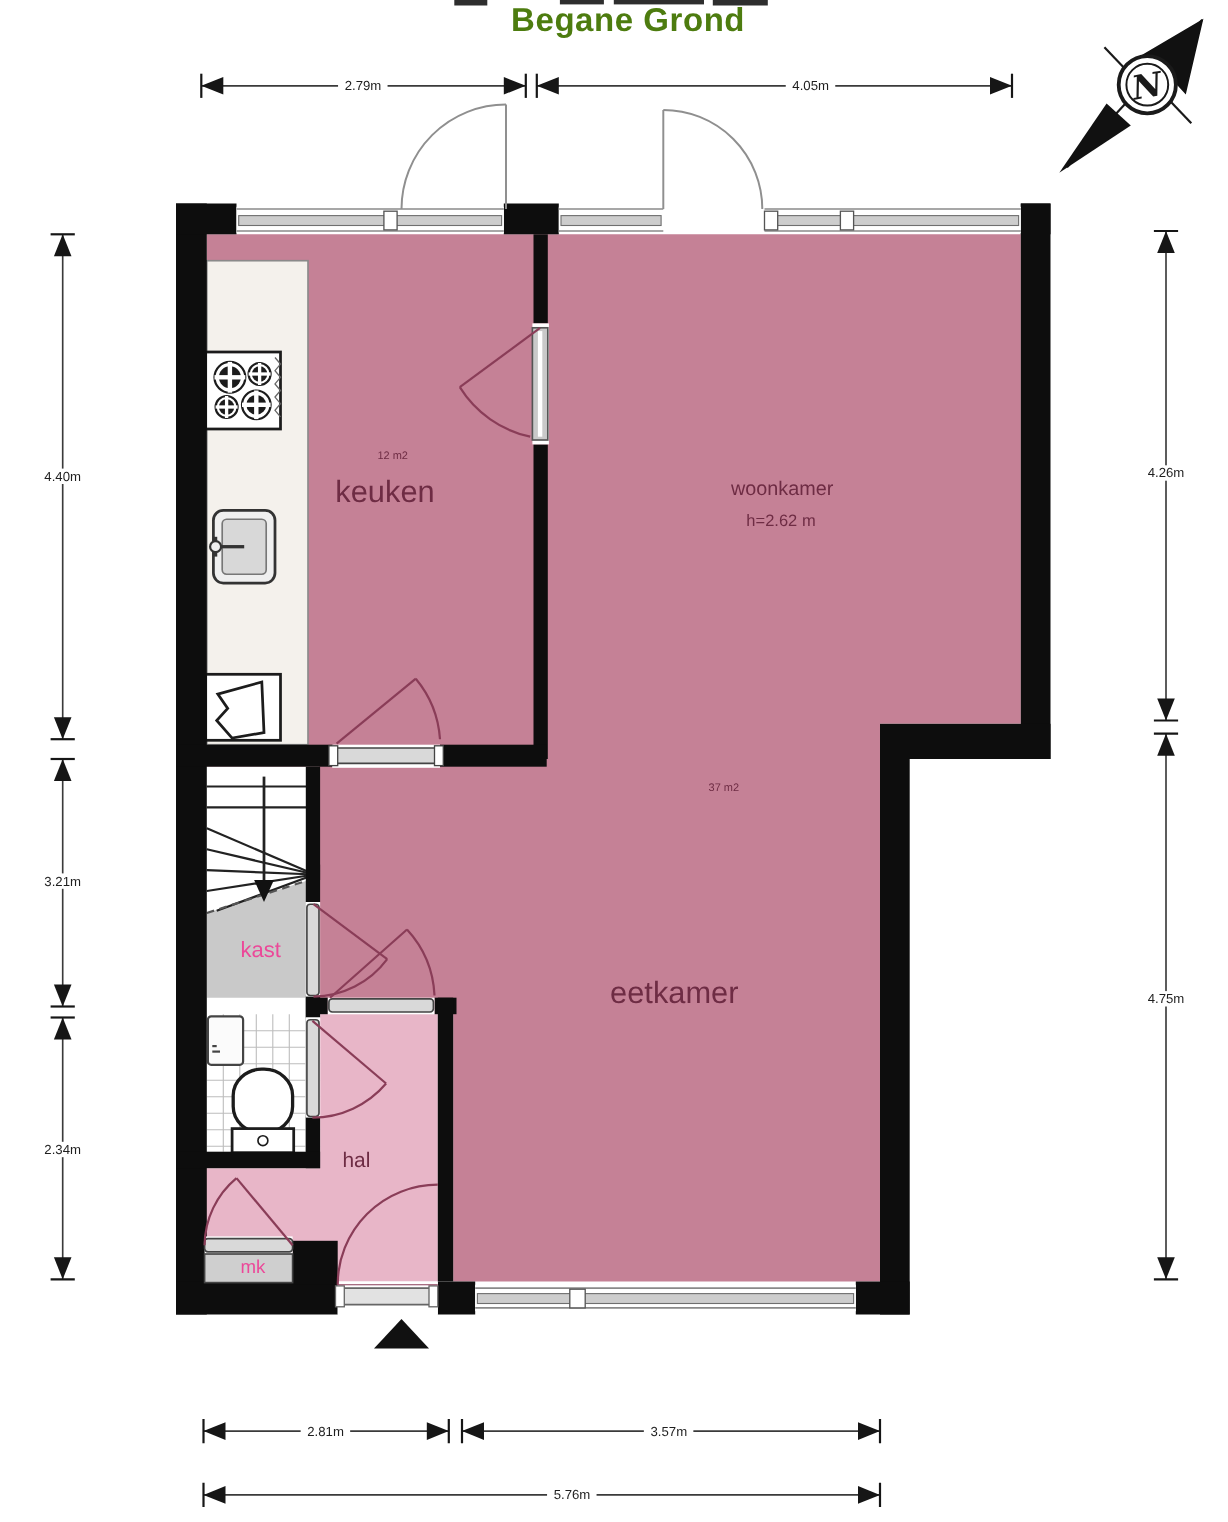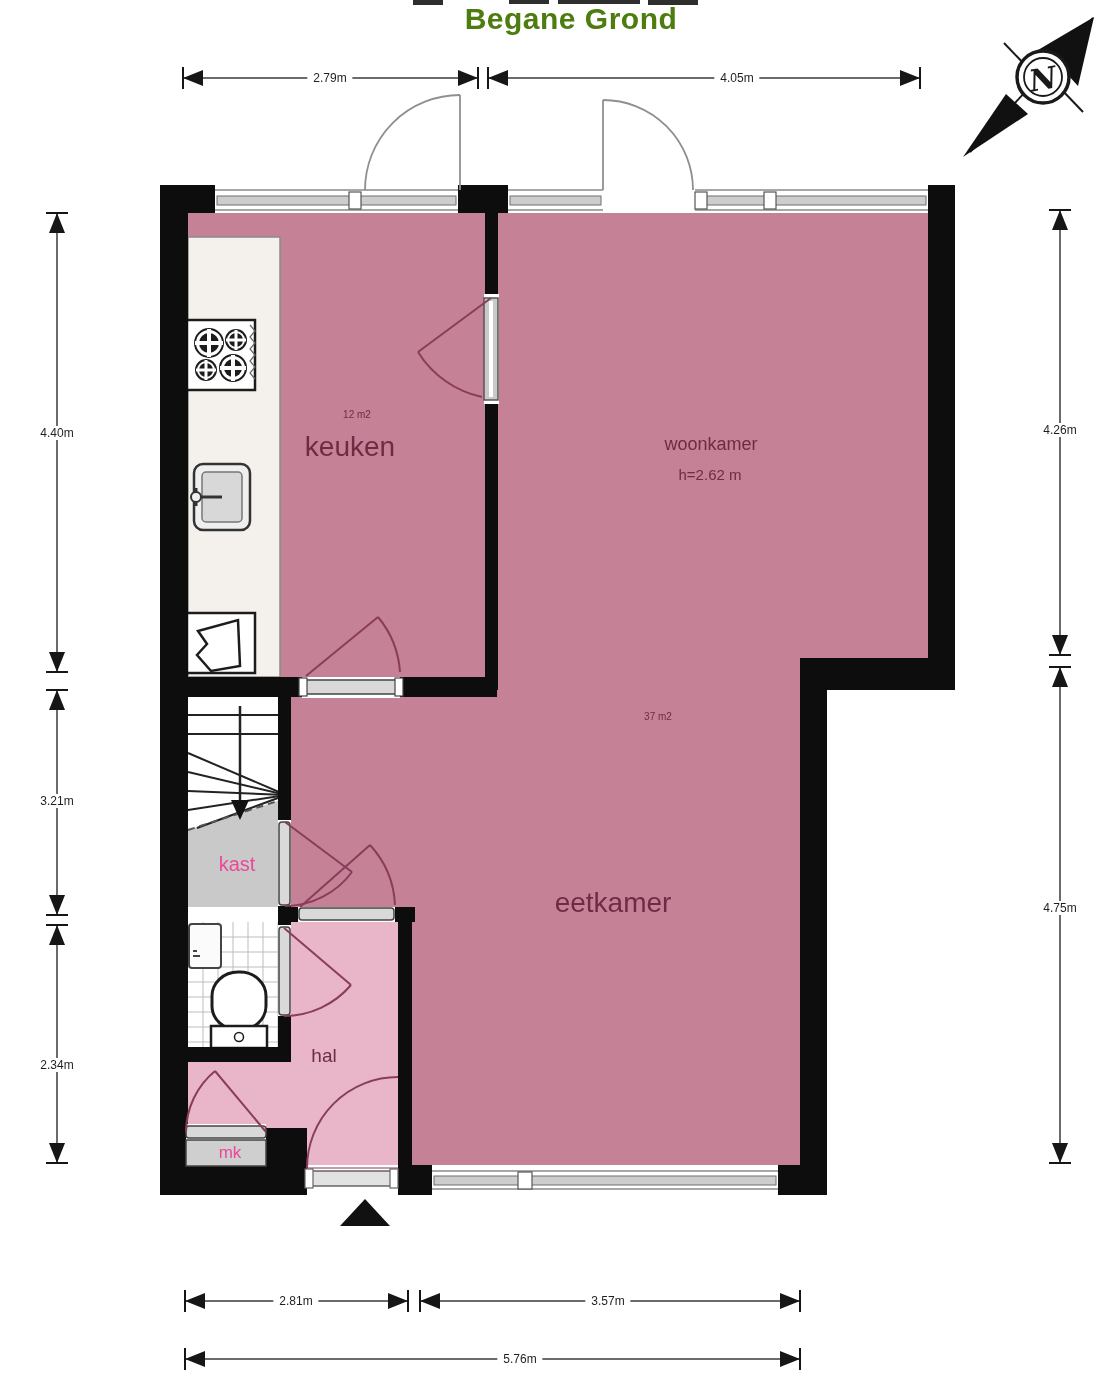--- a/index.html
+++ b/index.html
@@ -331,20 +331,20 @@
 <div class="lbl" style="left:613px;top:903px;">eetkamer</div>
 
 <div class="lbl gray" style="left:237px;top:864px;font-size:20px;">kast</div>
 <div class="lbl" style="left:324px;top:1055px;font-size:19px;">hal</div>
 <div class="lbl gray" style="left:230px;top:1152px;font-size:17px;text-align:right;">mk</div>
 
 <div class="lbl dim" style="left:330px;top:78px;">2.79m</div>
 <div class="lbl dim" style="left:737px;top:78px;">4.05m</div>
 <div class="lbl dim" style="left:57px;top:433px;">4.40m</div>
 <div class="lbl dim" style="left:57px;top:801px;">3.21m</div>
-<div class="lbl dim" style="left:57px;top:1045px;margin-top:20px;">2.34m</div>
+<div class="lbl dim" style="left:57px;top:1045px;">2.34m</div>
 <div class="lbl dim" style="left:1060px;top:430px;">4.26m</div>
 <div class="lbl dim" style="left:1060px;top:908px;">4.75m</div>
 <div class="lbl dim" style="left:296px;top:1301px;">2.81m</div>
 <div class="lbl dim" style="left:608px;top:1301px;">3.57m</div>
 <div class="lbl dim" style="left:520px;top:1359px;">5.76m</div>
 
 </div>
 
 </body></html>

